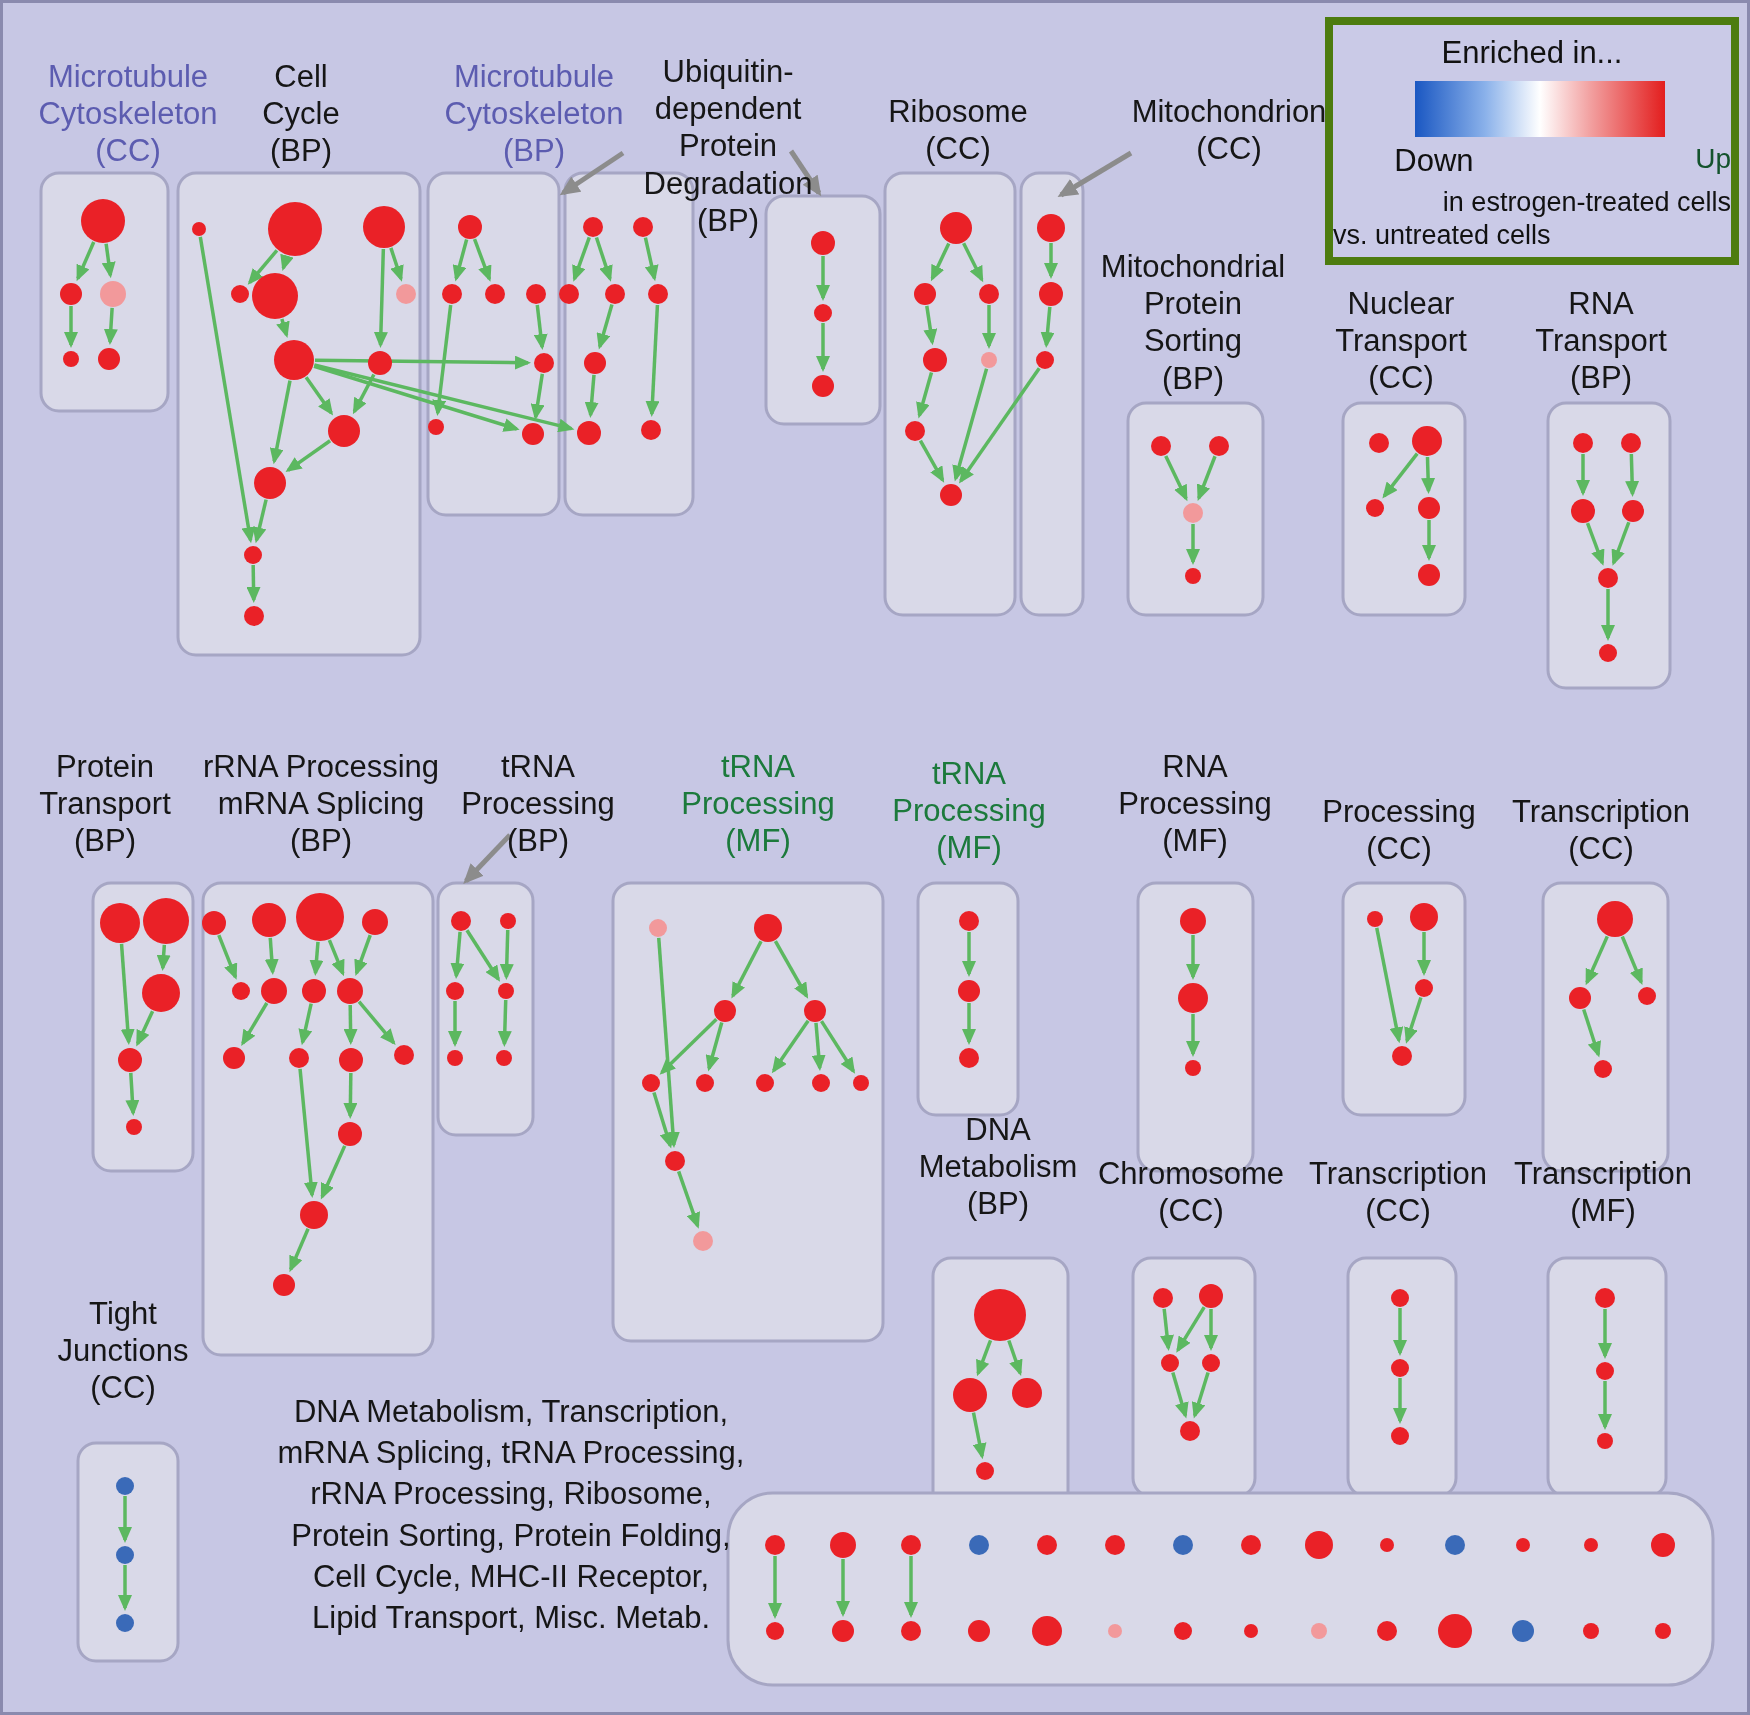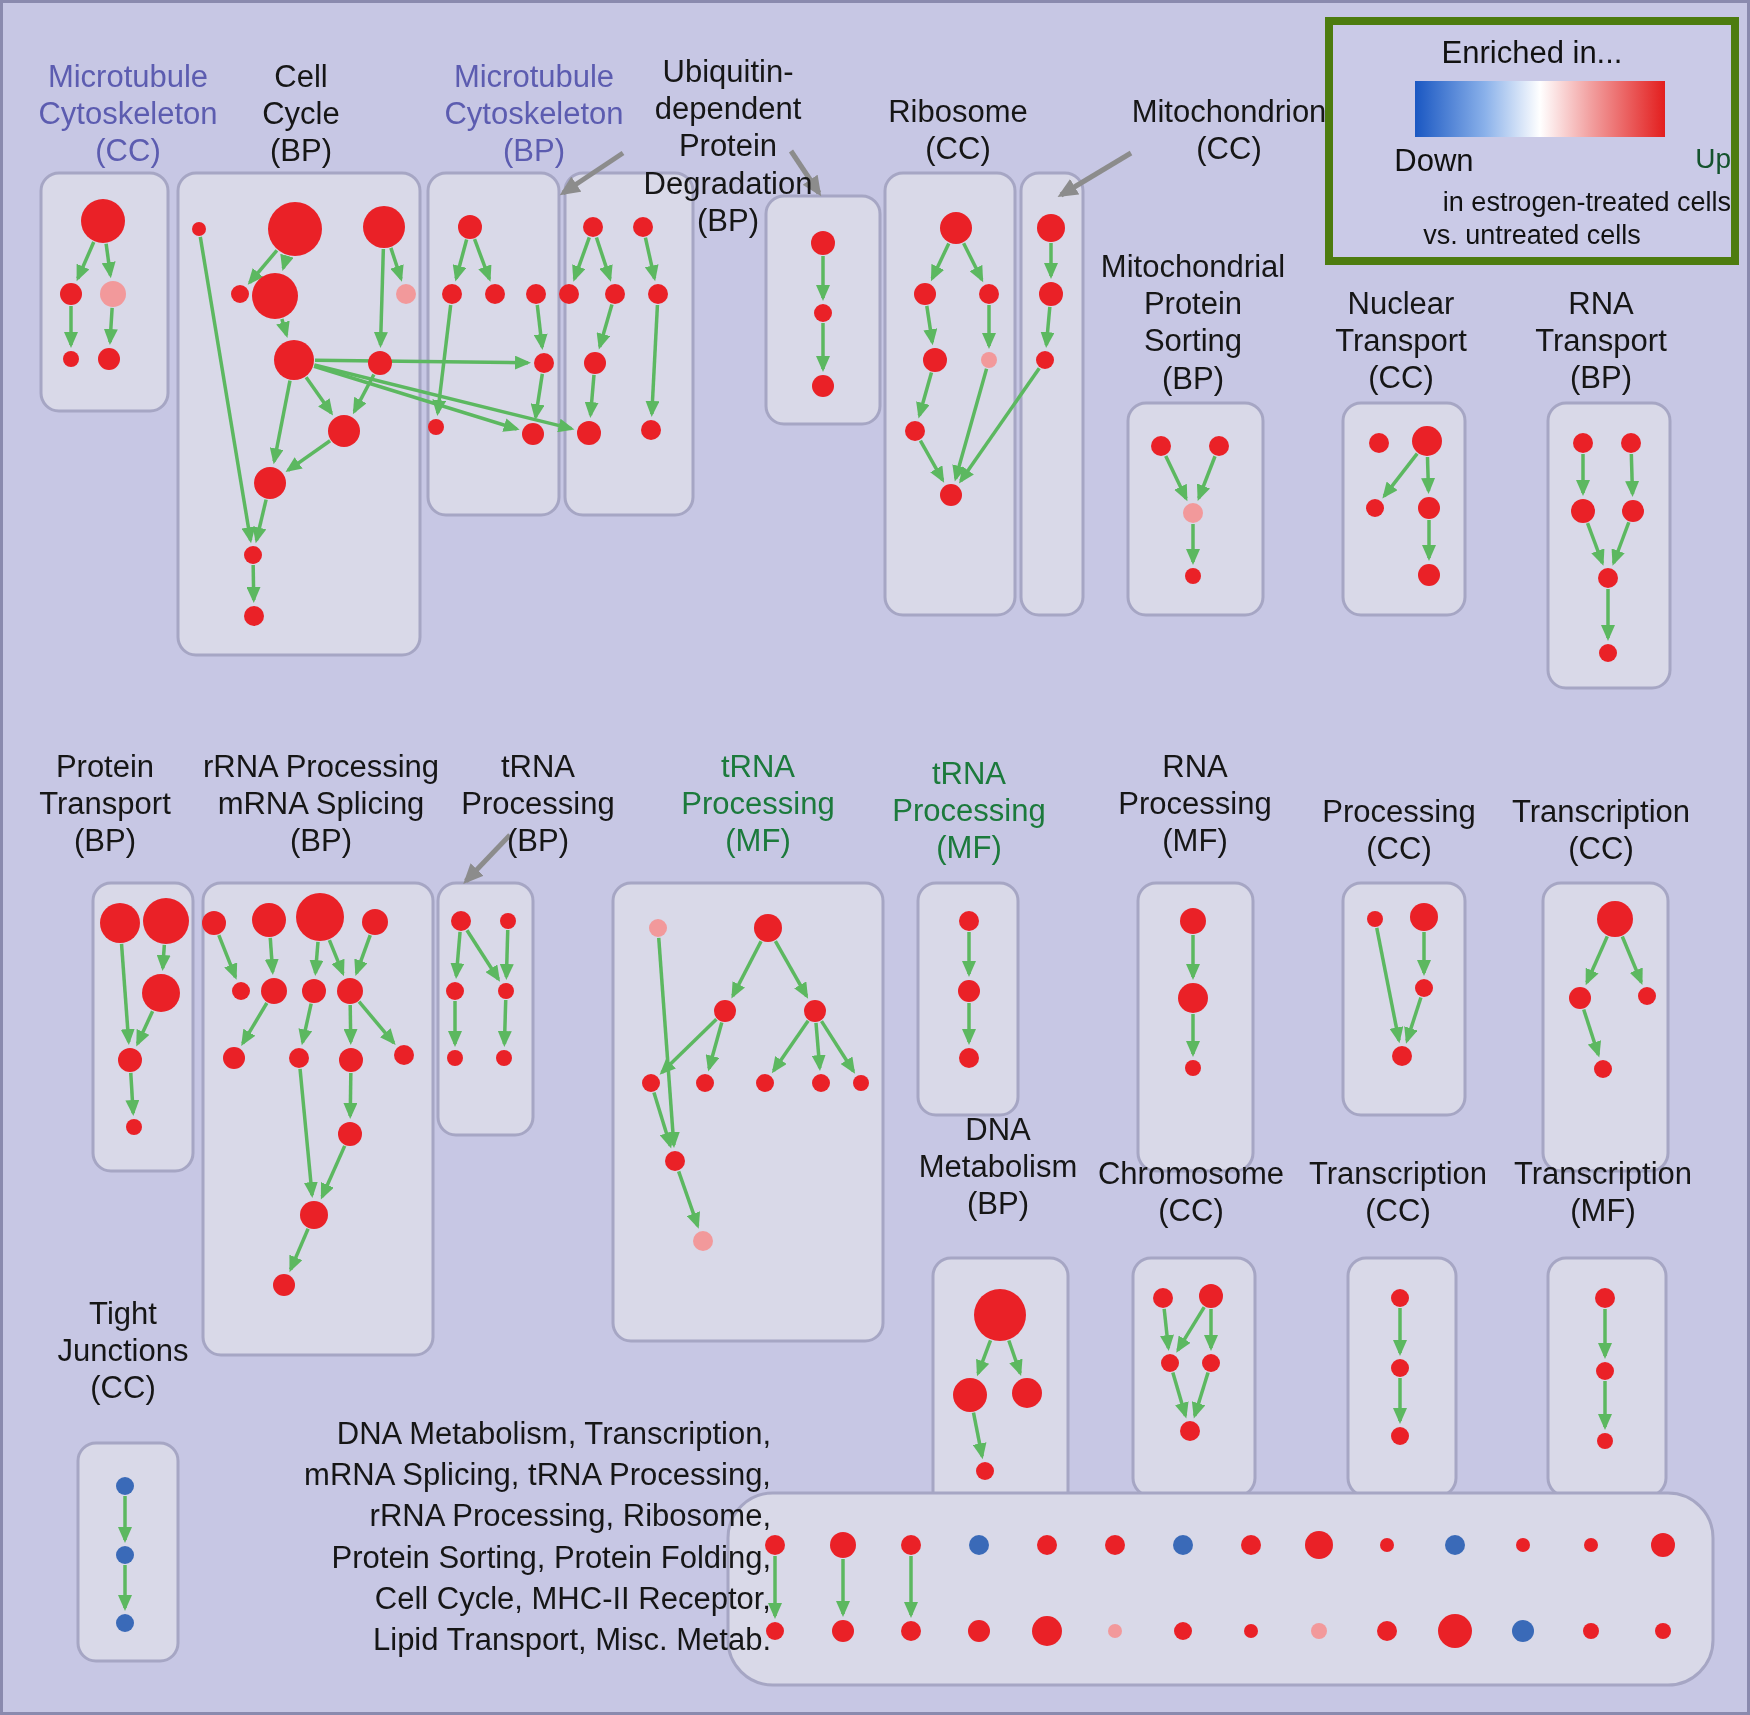--- a/index.html
+++ b/index.html
@@ -8,31 +8,31 @@
     position:relative; width:1750px; height:1715px;
     background:#c7c7e4; border:3px solid #8a8aae; overflow:hidden;
   }
   .net-svg { position:absolute; left:0; top:0; }
   .cluster-label {
     position:absolute; text-align:center; font-size:31px; line-height:1.2;
     color:#161616; white-space:pre-line;
   }
   .cluster-label.purple { color:#5c5cb0;margin-left:20px; }
   .cluster-label.green  { color:#1c7a3c; }
-  .cluster-label.left   { text-align:right; line-height:1.33;margin-top:22px; }
+  .cluster-label.left   { text-align:center; line-height:1.33; }
   .legend {
     position:absolute; left:1322px; top:14px; width:414px; height:248px;
     border:8px solid #4d7c0f; background:#cacae7;
   }
   .legend-title { position:absolute; top:10px; width:100%; text-align:center; font-size:31px; color:#111; }
   .legend-grad  { position:absolute; left:82px; top:56px; width:250px; height:56px; }
   .legend-down  { position:absolute; left:16px; top:118px; width:170px; text-align:center; font-size:31px; color:#111; }
   .legend-up    { position:absolute; left:238px; top:118px; width:160px; text-align:right; font-size:28px; color:#14532d; }
   .legend-line1 { position:absolute; top:162px; width:100%; text-align:right; font-size:27px; color:#111; }
-  .legend-line2 { position:absolute; top:195px; width:100%; text-align:center; font-size:27px; color:#111; }
+  .legend-line2 { position:absolute; top:195px; width:100%; text-align:left; font-size:27px; color:#111; }
 </style>
 </head>
 <body>
 
 <div class="figure">
 
   <svg class="net-svg" width="1750" height="1715" viewBox="0 0 1750 1715">
       <defs>
         <marker id="ah-g" markerUnits="userSpaceOnUse" markerWidth="18" markerHeight="14" refX="13" refY="7" orient="auto">
           <path d="M0,0 L16,7 L0,14 Z" fill="#5cb860"></path>

